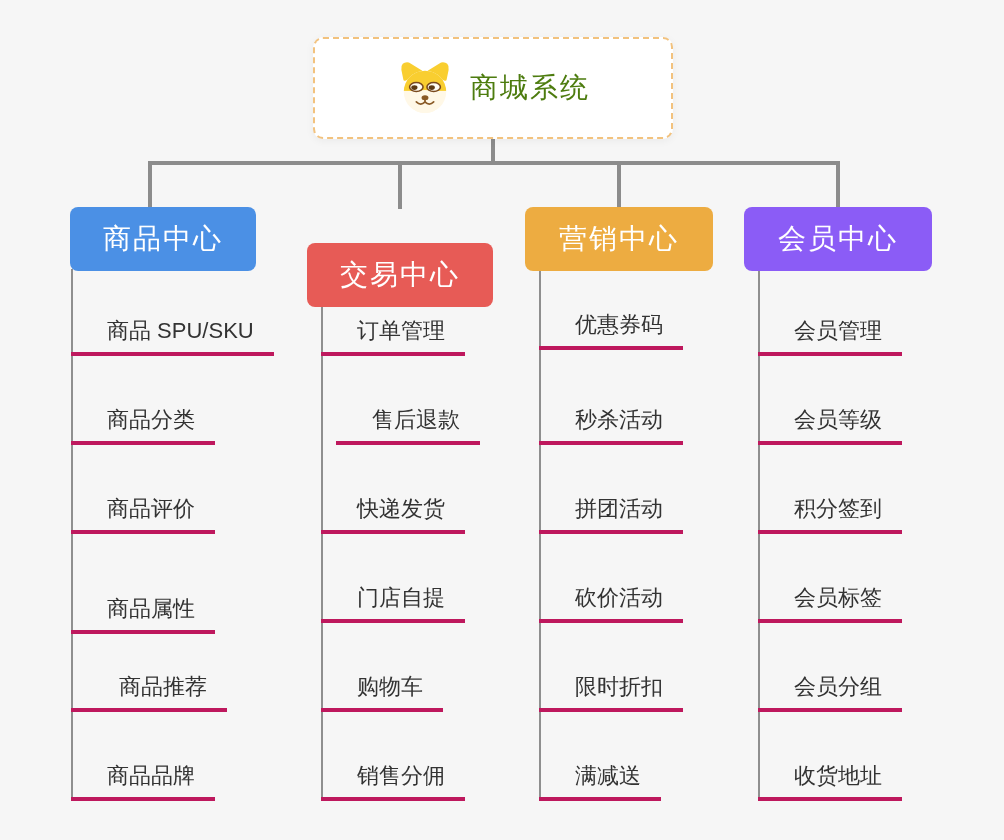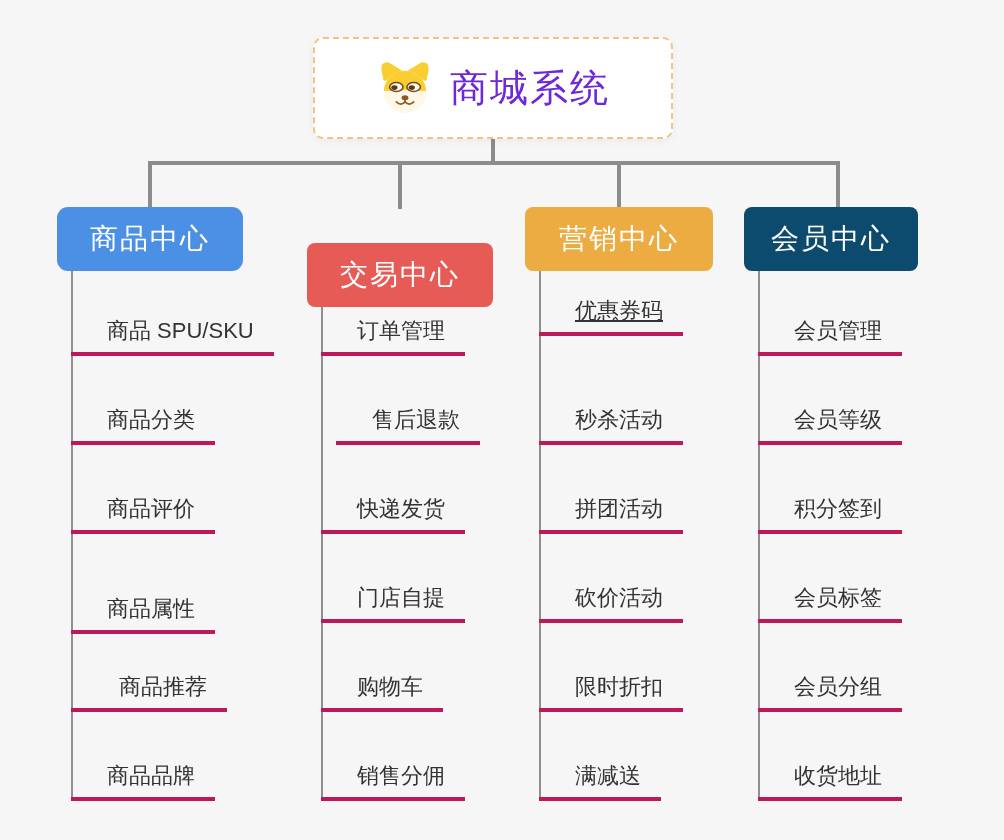--- a/index.html
+++ b/index.html
@@ -23,23 +23,23 @@
     left:313px;top:37px;width:360px;height:102px;
     box-sizing:border-box;
     background:#FFFFFF;
     border:2px dashed #F2C27E;
     border-radius:10px;
     display:flex;align-items:center;justify-content:center;
     gap:16px;
     box-shadow:0 2px 8px rgba(0,0,0,0.05);
   }
   .root-label{
-    font-size:38px;
+    font-size:28px;
     letter-spacing:2px;
-    color:#6d28d9;
+    color:#4d7c0f;
     text-align:right;
   }
   .root-icon{display:inline-flex;}
   .branch-header{
     position:absolute;
     box-sizing:border-box;
     height:64px;
     border-radius:8px;
     display:flex;align-items:center;justify-content:center;
     color:#FFFFFF;
@@ -95,48 +95,48 @@
         <ellipse cx="39" cy="27" rx="7" ry="4.6" fill="#FFFDF4" stroke="#7A4A1E" stroke-width="1.6"></ellipse>
         <ellipse cx="37" cy="27.6" rx="3.2" ry="2.4" fill="#5C3A14"></ellipse>
         <ellipse cx="30" cy="38" rx="3.6" ry="2.6" fill="#8A5A26"></ellipse>
         <path d="M30,38 L30,43 M21,42.5 Q25.5,47 30,42.5 Q34.5,47 39,42.5" fill="none" stroke="#8A5A26" stroke-width="1.8" stroke-linecap="round"></path>
       </svg>
     </span>
     <span class="root-label">商城系统</span>
   </div>
 
   <div id="branches">
-      <div class="branch-header" style="left: 57px; top: 207px; width: 186px; background: rgb(75, 144, 229); border-radius: 11px;">
+      <div class="branch-header" style="left: 70px; top: 207px; width: 186px; background: rgb(75, 144, 229);">
         <span>商品中心</span>
       </div>
       <div class="leaf" style="left: 71px; top: 320px;">商品 SPU/SKU</div>
       <div class="leaf" style="left: 71px; top: 409px;">商品分类</div>
       <div class="leaf" style="left: 71px; top: 498px;">商品评价</div>
       <div class="leaf" style="left: 71px; top: 598px;">商品属性</div>
       <div class="leaf" style="left: 71px; top: 676px; padding-left: 48px;">商品推荐</div>
       <div class="leaf" style="left: 71px; top: 765px;">商品品牌</div>
       <div class="branch-header" style="left: 307px; top: 207px; width: 186px; background: rgb(231, 91, 86); margin-top: 36px;">
         <span>交易中心</span>
       </div>
       <div class="leaf" style="left: 321px; top: 320px;">订单管理</div>
       <div class="leaf" style="left: 336px; top: 409px;">售后退款</div>
       <div class="leaf" style="left: 321px; top: 498px;">快递发货</div>
       <div class="leaf" style="left: 321px; top: 587px;">门店自提</div>
       <div class="leaf" style="left: 321px; top: 676px;">购物车</div>
       <div class="leaf" style="left: 321px; top: 765px;">销售分佣</div>
       <div class="branch-header" style="left: 525px; top: 207px; width: 188px; background: rgb(237, 172, 65);">
         <span>营销中心</span>
       </div>
-      <div class="leaf" style="left: 539px; top: 300px; text-decoration: underline;">优惠券码</div>
+      <div class="leaf" style="left: 539px; top: 314px;">优惠券码</div>
       <div class="leaf" style="left: 539px; top: 409px;">秒杀活动</div>
       <div class="leaf" style="left: 539px; top: 498px;">拼团活动</div>
       <div class="leaf" style="left: 539px; top: 587px;">砍价活动</div>
       <div class="leaf" style="left: 539px; top: 676px;">限时折扣</div>
       <div class="leaf" style="left: 539px; top: 765px;">满减送</div>
-      <div class="branch-header" style="left: 744px; top: 207px; width: 174px; background: #0c4a6e;">
+      <div class="branch-header" style="left: 744px; top: 207px; width: 188px; background: #8b5cf6;">
         <span>会员中心</span>
       </div>
       <div class="leaf" style="left: 758px; top: 320px;">会员管理</div>
       <div class="leaf" style="left: 758px; top: 409px;">会员等级</div>
       <div class="leaf" style="left: 758px; top: 498px;">积分签到</div>
       <div class="leaf" style="left: 758px; top: 587px;">会员标签</div>
       <div class="leaf" style="left: 758px; top: 676px;">会员分组</div>
       <div class="leaf" style="left: 758px; top: 765px;">收货地址</div>
     </div>
 </div>

